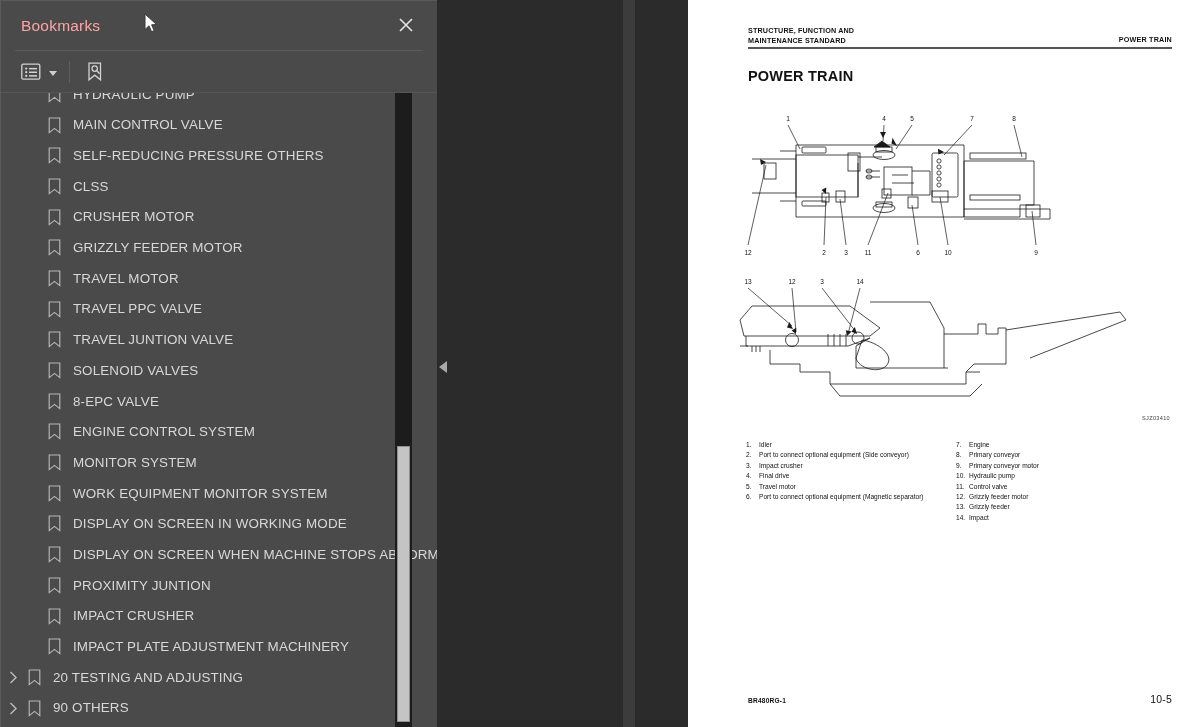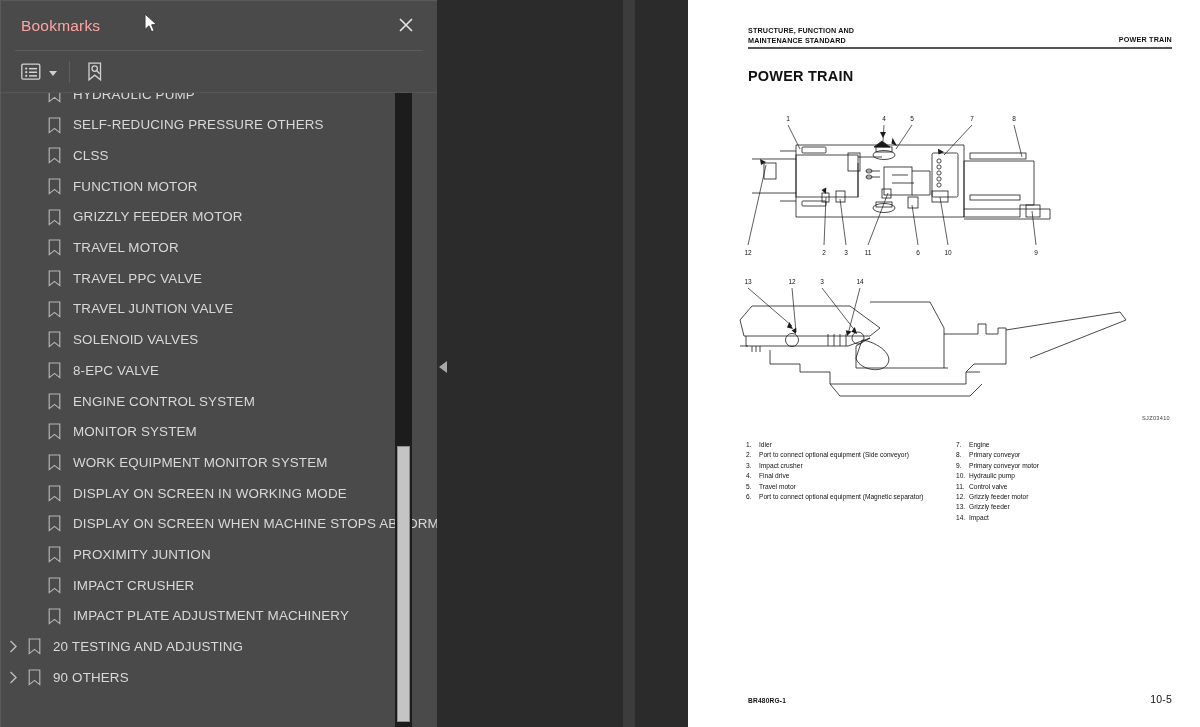--- a/index.html
+++ b/index.html
@@ -233,37 +233,45 @@
               </svg>
             </span>
             <span class="bm-label">HYDRAULIC PUMP</span>
           </div>
           <div class="bm-row">
             <span class="bm-icon">
               <svg width="13" height="17" viewBox="0 0 13 17">
                 <path d="M1.2 1 h10.6 v14.6 l-5.3 -4.2 l-5.3 4.2 z" fill="none" stroke="#b6b6b6" stroke-width="1.15"></path>
               </svg>
             </span>
+            <span class="bm-label">MAIN CONTROL VALVE</span>
+          </div>
+          <div class="bm-row">
+            <span class="bm-icon">
+              <svg width="13" height="17" viewBox="0 0 13 17">
+                <path d="M1.2 1 h10.6 v14.6 l-5.3 -4.2 l-5.3 4.2 z" fill="none" stroke="#b6b6b6" stroke-width="1.15"></path>
+              </svg>
+            </span>
             <span class="bm-label">SELF-REDUCING PRESSURE OTHERS</span>
           </div>
           <div class="bm-row">
             <span class="bm-icon">
               <svg width="13" height="17" viewBox="0 0 13 17">
                 <path d="M1.2 1 h10.6 v14.6 l-5.3 -4.2 l-5.3 4.2 z" fill="none" stroke="#b6b6b6" stroke-width="1.15"></path>
               </svg>
             </span>
             <span class="bm-label">CLSS</span>
           </div>
           <div class="bm-row">
             <span class="bm-icon">
               <svg width="13" height="17" viewBox="0 0 13 17">
                 <path d="M1.2 1 h10.6 v14.6 l-5.3 -4.2 l-5.3 4.2 z" fill="none" stroke="#b6b6b6" stroke-width="1.15"></path>
               </svg>
             </span>
-            <span class="bm-label">FUNCTION MOTOR</span>
+            <span class="bm-label">CRUSHER MOTOR</span>
           </div>
           <div class="bm-row">
             <span class="bm-icon">
               <svg width="13" height="17" viewBox="0 0 13 17">
                 <path d="M1.2 1 h10.6 v14.6 l-5.3 -4.2 l-5.3 4.2 z" fill="none" stroke="#b6b6b6" stroke-width="1.15"></path>
               </svg>
             </span>
             <span class="bm-label">GRIZZLY FEEDER MOTOR</span>
           </div>
           <div class="bm-row">

